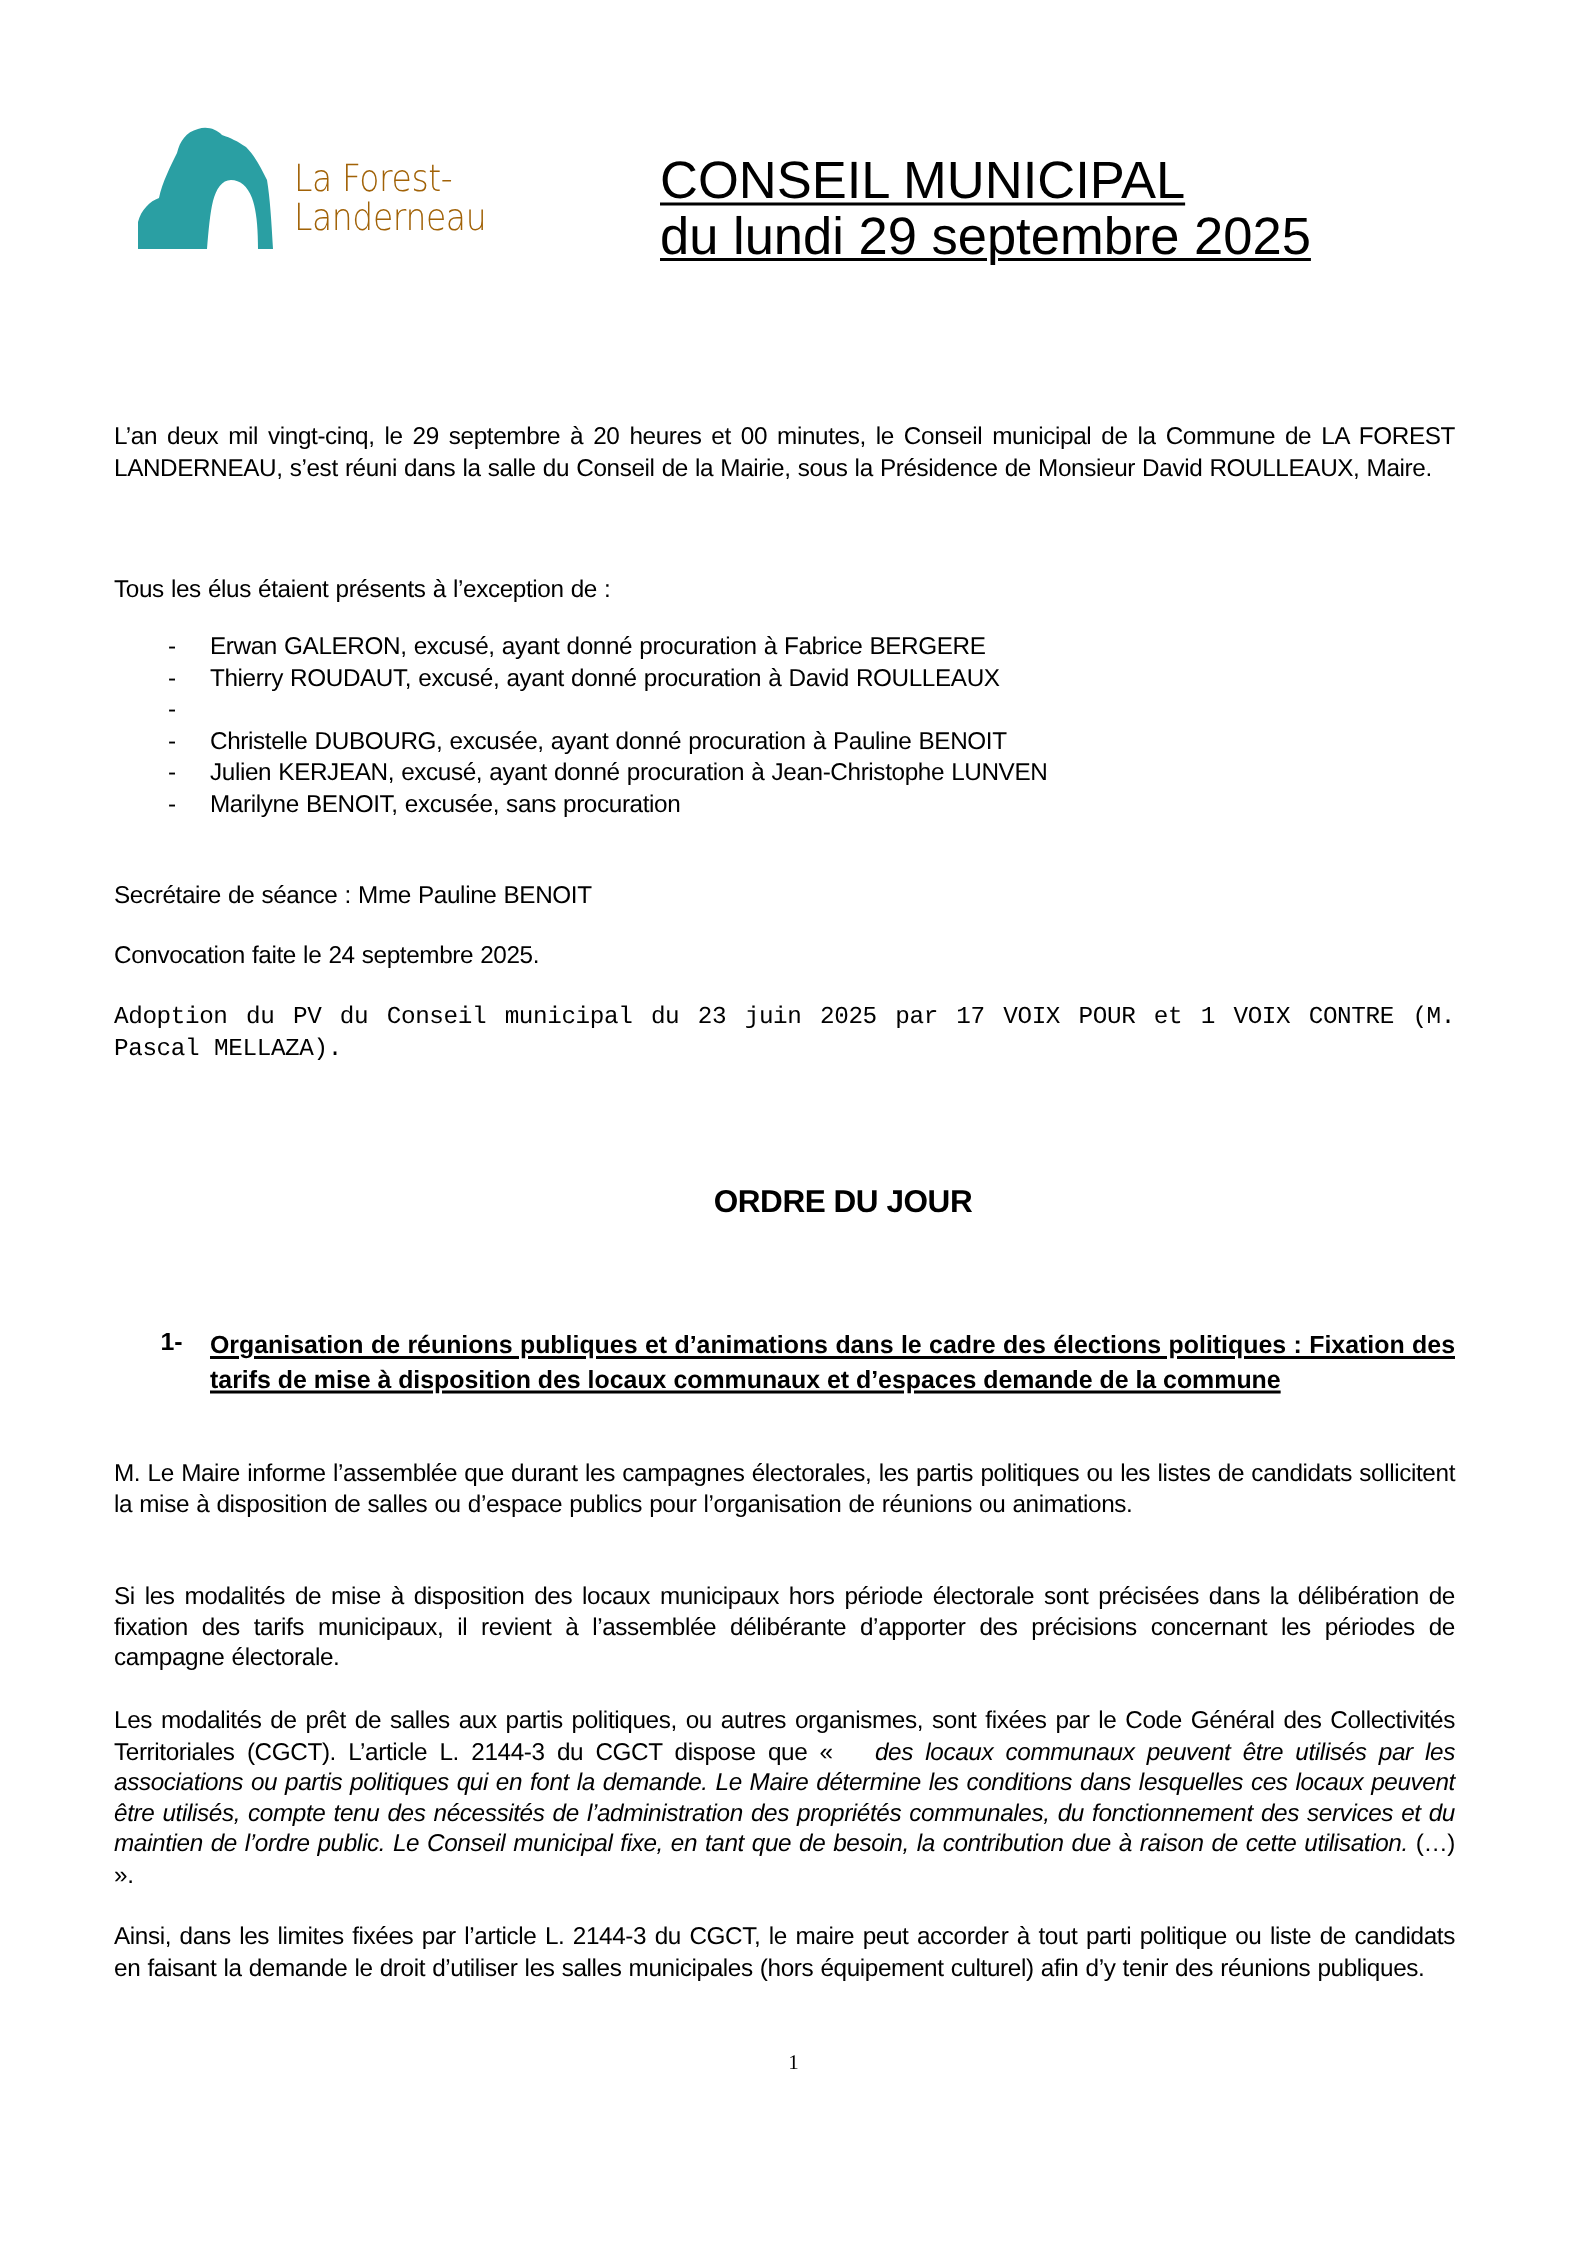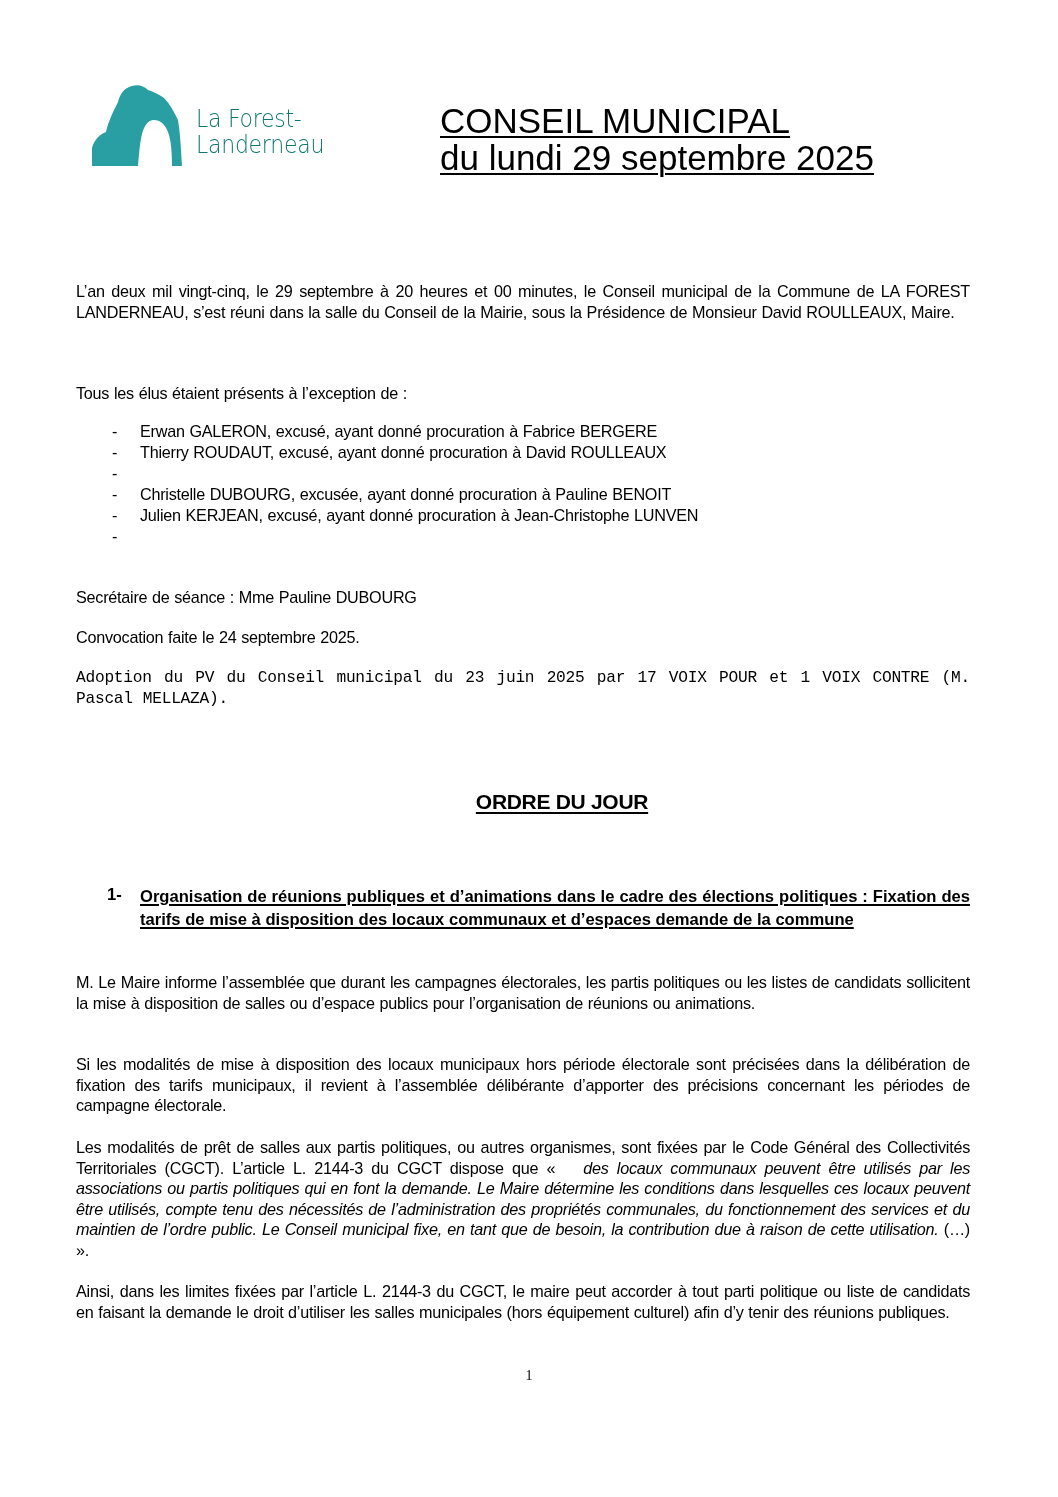--- a/index.html
+++ b/index.html
@@ -8,21 +8,21 @@
       font-family: "Liberation Sans", sans-serif; color: #000;
     }
     .page { position: absolute; left: 0; top: 0; width: 1058px; height: 1497px; }
 
     
     .logo { position: absolute; left: 88px; top: 82px; width: 260px; height: 86px; }
     .logo svg { position: absolute; left: 0; top: 0; }
     .logo-text {
       position: absolute; left: 108px; top: 24px;
       font-family: "DejaVu Sans", sans-serif; font-weight: 300;
-      color: #0f766e; font-size: 25px; line-height: 26px; letter-spacing: -0.3px;
+      color: #a16207; font-size: 25px; line-height: 26px; letter-spacing: -0.3px;
       font-stretch: condensed;
     }
     .logo-text div { transform: scaleX(0.88); transform-origin: left; white-space: nowrap; }
 
     .title-block {
       position: absolute; left: 440px; top: 102px; width: 462px; text-align: left;
       font-weight: normal; font-size: 35px; line-height: 37px;
     }
     .title-block div { text-decoration: underline; text-decoration-thickness: 2px; text-underline-offset: 3px; }
 
@@ -36,21 +36,21 @@
     .narrow { letter-spacing: -0.25px; word-spacing: 0.5px; }
 
     .list { position: absolute; left: 112px; top: 421px; font-size: 16.2px; line-height: 21px; }
     .list-item { display: flex; white-space: nowrap; }
     .list-item .dash { width: 28px; display: inline-block; }
 
     .ordre {
       position: absolute; left: 0; top: 790px; width: 1124px; text-align: center;
       font-size: 21px; font-weight: bold; letter-spacing: -0.3px;
     }
-    .ordre span { text-decoration: underline; text-decoration-thickness: 2px; text-underline-offset: 3px; }
+    .ordre span { text-decoration-thickness: 2px; text-underline-offset: 3px; }
 
     .item-num { position: absolute; left: 107px; top: 885px; font-weight: bold; font-size: 16.6px; }
     .item-title {
       position: absolute; left: 140px; top: 885px; width: 830px;
       font-weight: bold; font-size: 16.6px; line-height: 23px; text-align: justify;
       text-align-last: left;
     }
     .item-title span { text-decoration: underline; text-decoration-thickness: 1.5px; text-underline-offset: 2px; }
 
     .page-num {
@@ -101,25 +101,26 @@
     <div class="list-item">
         <span class="dash">-</span>
         <span>Christelle DUBOURG, excusée, ayant donné procuration à Pauline BENOIT</span>
       </div>
     <div class="list-item">
         <span class="dash">-</span>
         <span>Julien KERJEAN, excusé, ayant donné procuration à Jean-Christophe LUNVEN</span>
       </div>
     <div class="list-item">
         <span class="dash">-</span>
+        <span>Marilyne BENOIT, excusée, sans procuration</span>
       </div>
   </div>
 
   <div class="body-text narrow" style="top:587px;">
-    <p class="p">Secrétaire de séance : Mme Pauline DUBOURG</p>
+    <p class="p">Secrétaire de séance : Mme Pauline BENOIT</p>
   </div>
   <div class="body-text narrow" style="top:627px;">
     <p class="p">Convocation faite le 24 septembre 2025.</p>
   </div>
   <div class="body-text narrow" style="top:668px;font-family:Liberation Mono, monospace;">
     <p class="p">Adoption du PV du Conseil municipal du 23 juin 2025 par 17 VOIX POUR et 1 VOIX CONTRE (M. Pascal MELLAZA).</p>
   </div>
 
   <div class="ordre">
     <span>ORDRE DU JOUR</span>

